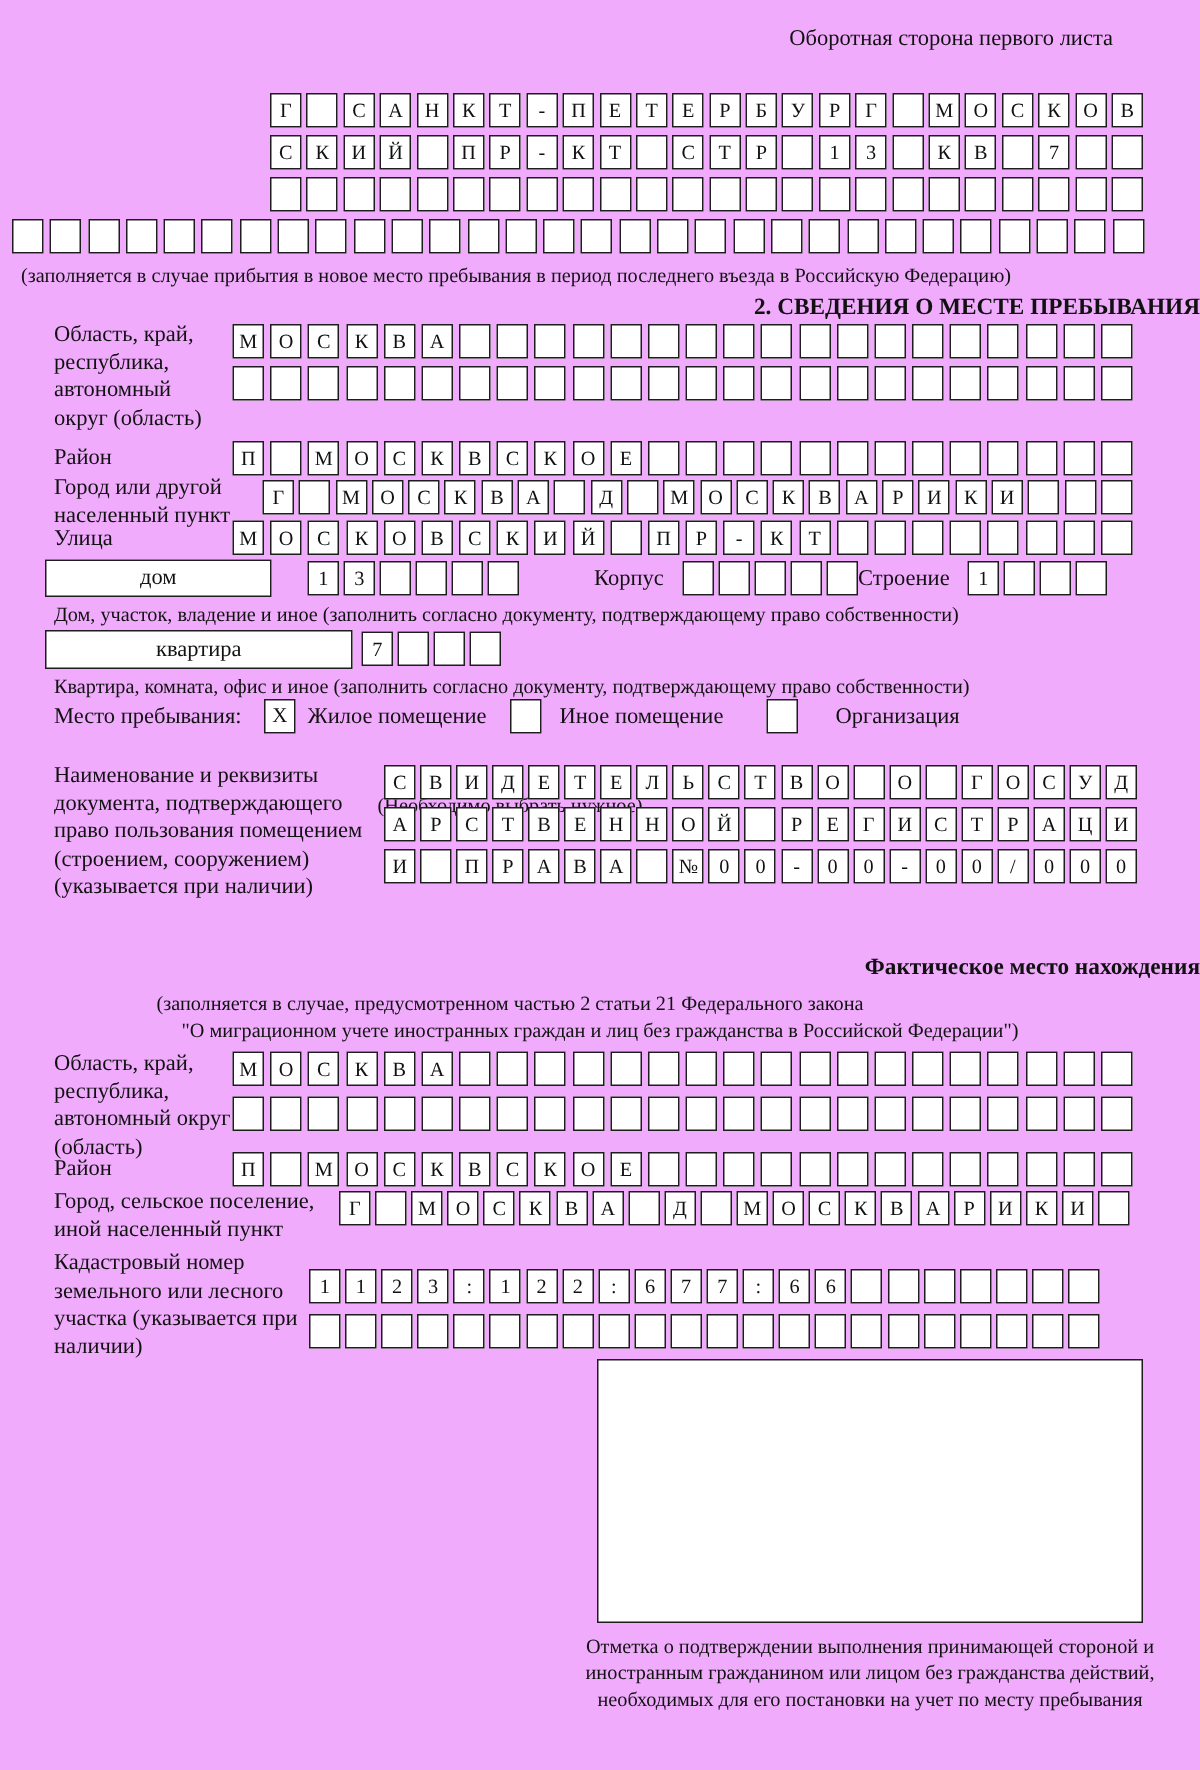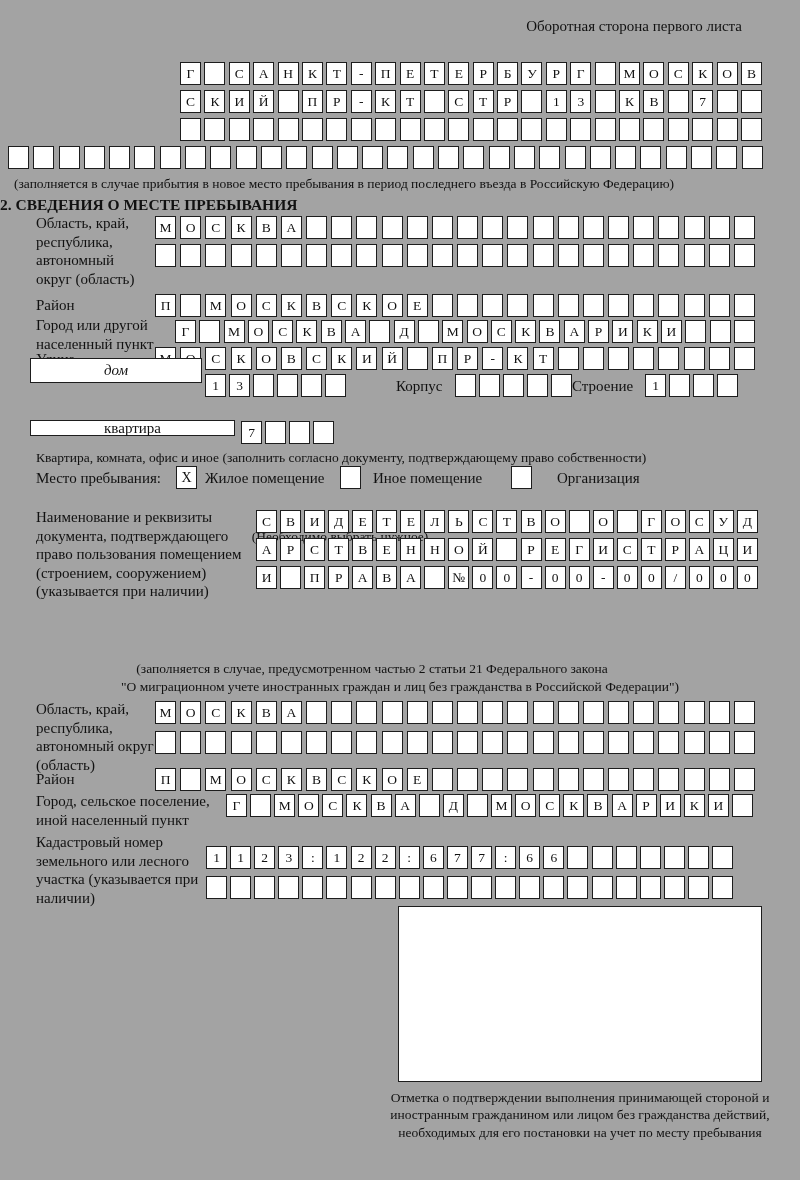--- a/index.html
+++ b/index.html
@@ -1,23 +1,23 @@
 <!DOCTYPE html>
 <html><head>
 <meta charset="utf-8">
 <style>
   html,body{margin:0;padding:0;background:#fff;}
   #page{
-    position:relative;width:800px;height:1180px;background:#a3a3a3;color:#111;
+    position:relative;width:800px;height:1180px;background:#f0abfc;color:#111;
     font-family:"Liberation Serif","DejaVu Serif",serif;overflow:hidden;
   }
   .lbl{position:absolute;font-size:15px;line-height:1.24;color:#111;}
   .note{position:absolute;font-size:13.5px;line-height:1.28;color:#111;}
   .center{text-align:center;}
-  .heading{position:absolute;left:0;width:800px;text-align:left;font-weight:bold;font-size:15.5px;color:#111;}
+  .heading{position:absolute;left:0;width:800px;text-align:right;font-weight:bold;font-size:15.5px;color:#111;}
   .cellrow{position:absolute;display:flex;justify-content:space-between;}
   .cellrow.gapped{justify-content:flex-start;gap:3px;}
   .cell{
     flex:0 0 21px;width:21px;height:23px;box-sizing:border-box;border:1.5px solid #1d1d1d;
     display:flex;align-items:center;justify-content:center;
     font-family:"Liberation Serif","DejaVu Serif",serif;font-size:13.5px;color:#111;background:#fff;
   }
   .widebox{
     position:absolute;box-sizing:border-box;border:1.5px solid #1d1d1d;background:#fff;
     display:flex;align-items:center;justify-content:center;font-size:15px;color:#111;
@@ -280,21 +280,21 @@
       <span class="cell"></span>
       <span class="cell"></span>
       <span class="cell"></span>
       <span class="cell"></span>
       <span class="cell"></span>
       <span class="cell"></span>
       <span class="cell"></span>
       <span class="cell"></span>
     </div>
 
-  <div class="widebox" style="left:30px;top:358px;width:172px;height:25px;font-style:italic;">дом</div>
+  <div class="widebox" style="left:30px;top:373px;width:151px;height:25px;">дом</div>
   <div class="cellrow gapped" style="left:205px;top:374px;">
       <span class="cell">1</span>
       <span class="cell">3</span>
       <span class="cell"></span>
       <span class="cell"></span>
       <span class="cell"></span>
       <span class="cell"></span>
     </div>
   <div class="lbl" style="left:396px;top:377px;">Корпус</div>
   <div class="cellrow gapped" style="left:455px;top:374px;">
@@ -304,22 +304,23 @@
       <span class="cell"></span>
       <span class="cell"></span>
     </div>
   <div class="lbl" style="left:572px;top:377px;">Строение</div>
   <div class="cellrow gapped" style="left:645px;top:374px;">
       <span class="cell">1</span>
       <span class="cell"></span>
       <span class="cell"></span>
       <span class="cell"></span>
     </div>
-
-  <div class="widebox" style="left:30px;top:420px;width:205px;height:16px;">квартира</div>
+  <div class="note" style="left:36px;top:401px;width:730px;">Дом, участок, владение и иное (заполнить согласно документу, подтверждающему право собственности)</div>
+
+  <div class="widebox" style="left:30px;top:420px;width:205px;height:26px;">квартира</div>
   <div class="cellrow gapped" style="left:241px;top:421px;">
       <span class="cell">7</span>
       <span class="cell"></span>
       <span class="cell"></span>
       <span class="cell"></span>
     </div>
   <div class="note" style="left:36px;top:449px;width:730px;">Квартира, комната, офис и иное (заполнить согласно документу, подтверждающему право собственности)</div>
 
   <div class="lbl" style="left:36px;top:469px;">Место пребывания:</div>
   <div class="chk" style="left:176px;top:466px;">X</div>
@@ -394,21 +395,22 @@
       <span class="cell">0</span>
       <span class="cell">-</span>
       <span class="cell">0</span>
       <span class="cell">0</span>
       <span class="cell">/</span>
       <span class="cell">0</span>
       <span class="cell">0</span>
       <span class="cell">0</span>
     </div>
 
-  <div class="note center" style="left:0;top:660px;width:680px;margin-left:32px;">(заполняется в случае, предусмотренном частью 2 статьи 21 Федерального закона</div>
+  <div class="heading" style="top:636px;">Фактическое место нахождения</div>
+  <div class="note center" style="left:0;top:660px;width:680px;">(заполняется в случае, предусмотренном частью 2 статьи 21 Федерального закона</div>
   <div class="note center" style="left:0;top:678px;width:800px;">"О миграционном учете иностранных граждан и лиц без гражданства в Российской Федерации")</div>
 
   <div class="lbl" style="left:36px;top:700px;width:138px;">Область, край, республика, автономный округ (область)</div>
   <div class="cellrow" style="left:155px;top:701px;width:600px;">
       <span class="cell">М</span>
       <span class="cell">О</span>
       <span class="cell">С</span>
       <span class="cell">К</span>
       <span class="cell">В</span>
       <span class="cell">А</span>

